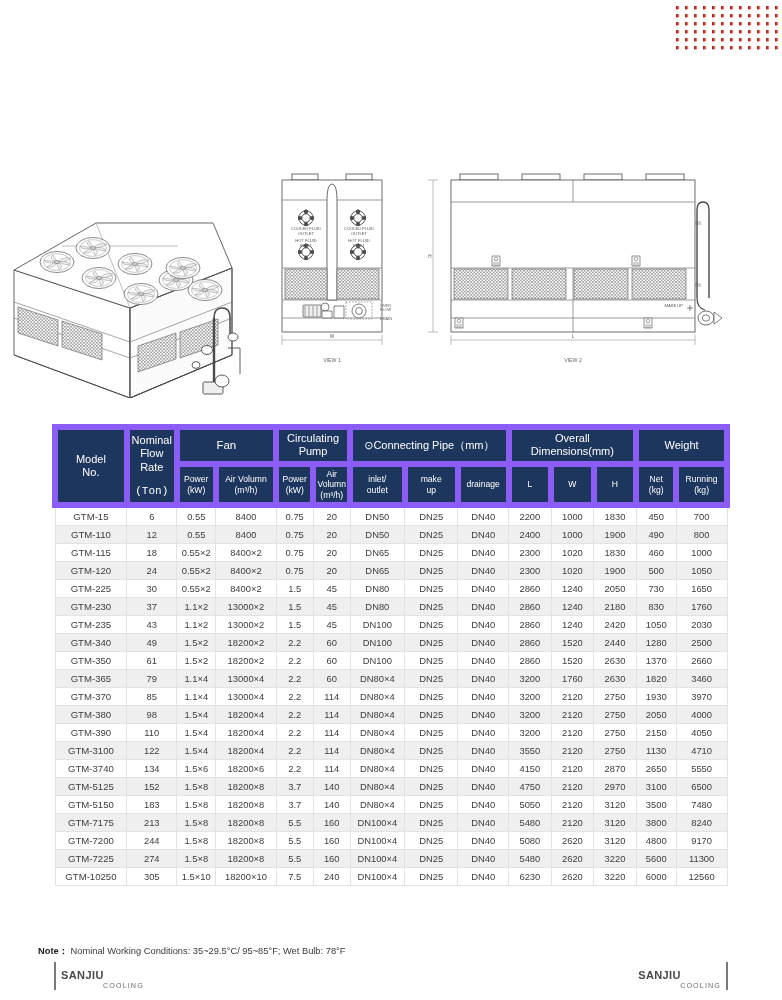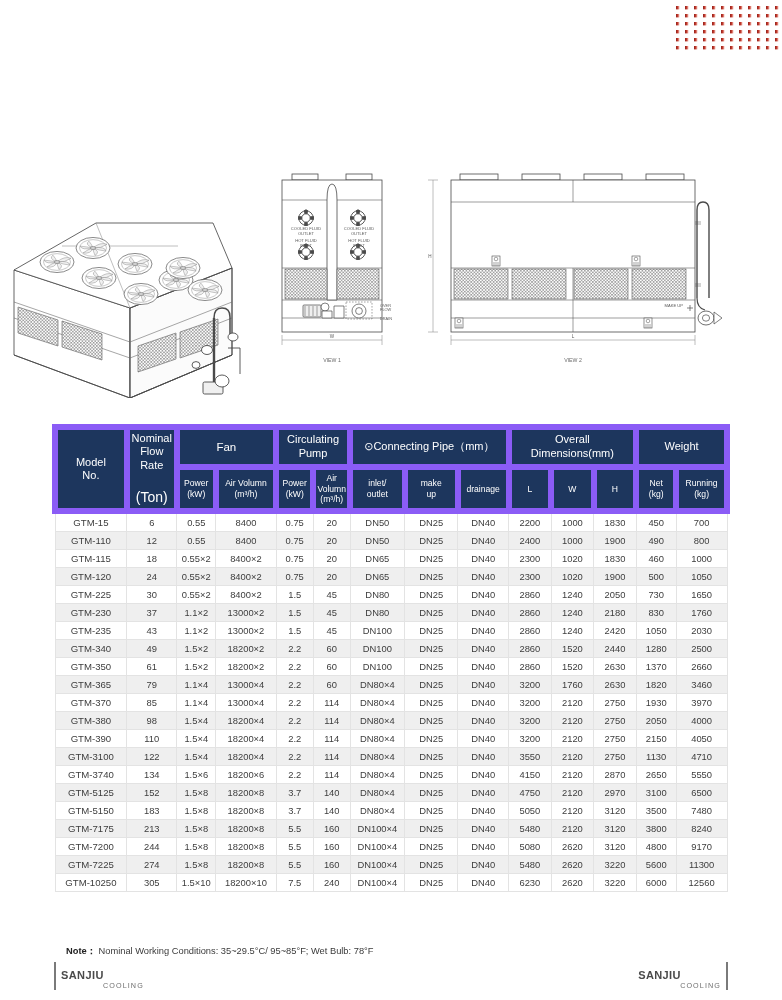--- a/index.html
+++ b/index.html
@@ -49,36 +49,36 @@
     border: 6px solid #8b5cf6;
     font-weight: normal;
     padding: 2px 1px;
     line-height: 1.22;
     text-align: center;
     vertical-align: middle;
   }
   table.spec th.big { font-size: 11px; }
   table.spec th.huge { font-size: 11.5px; }
   table.spec th.sub { font-size: 8.6px; }
-  table.spec th .unit { font-size: 14px; display: block; margin-top: 17px; }
+  table.spec th .unit { font-size: 11px; display: block; margin-top: 11px; font-family: Liberation Mono, monospace; }
   table.spec td {
     border: 1px solid #e3e3e3;
     text-align: center;
     padding: 3px 1px;
     font-size: 9.4px;
     color: #3d3d3d;
     white-space: nowrap;
   }
   table.spec tr.alt td { background: #efefef; }
   table.spec tr.plain td { background: #ffffff; }
   table.spec td.model { font-size: 9.6px; }
 
   
   .note {
-    position: absolute; top: 945px; left: 66px;
+    position: absolute; top: 945px; left: 38px;
     font-size: 9.3px; color: #3a3a3a;
   }
   .note b { font-weight: bold; color: #222; }
 
   
   .footer-logo { position: absolute; bottom: 10px; display: flex; align-items: stretch; gap: 5px; }
   .footer-left { left: 54px; }
   .footer-right { right: 54px; flex-direction: row-reverse; }
   .bar { width: 2px; background: #7a7a7a; }
   .logo-txt { line-height: 1.08; }

